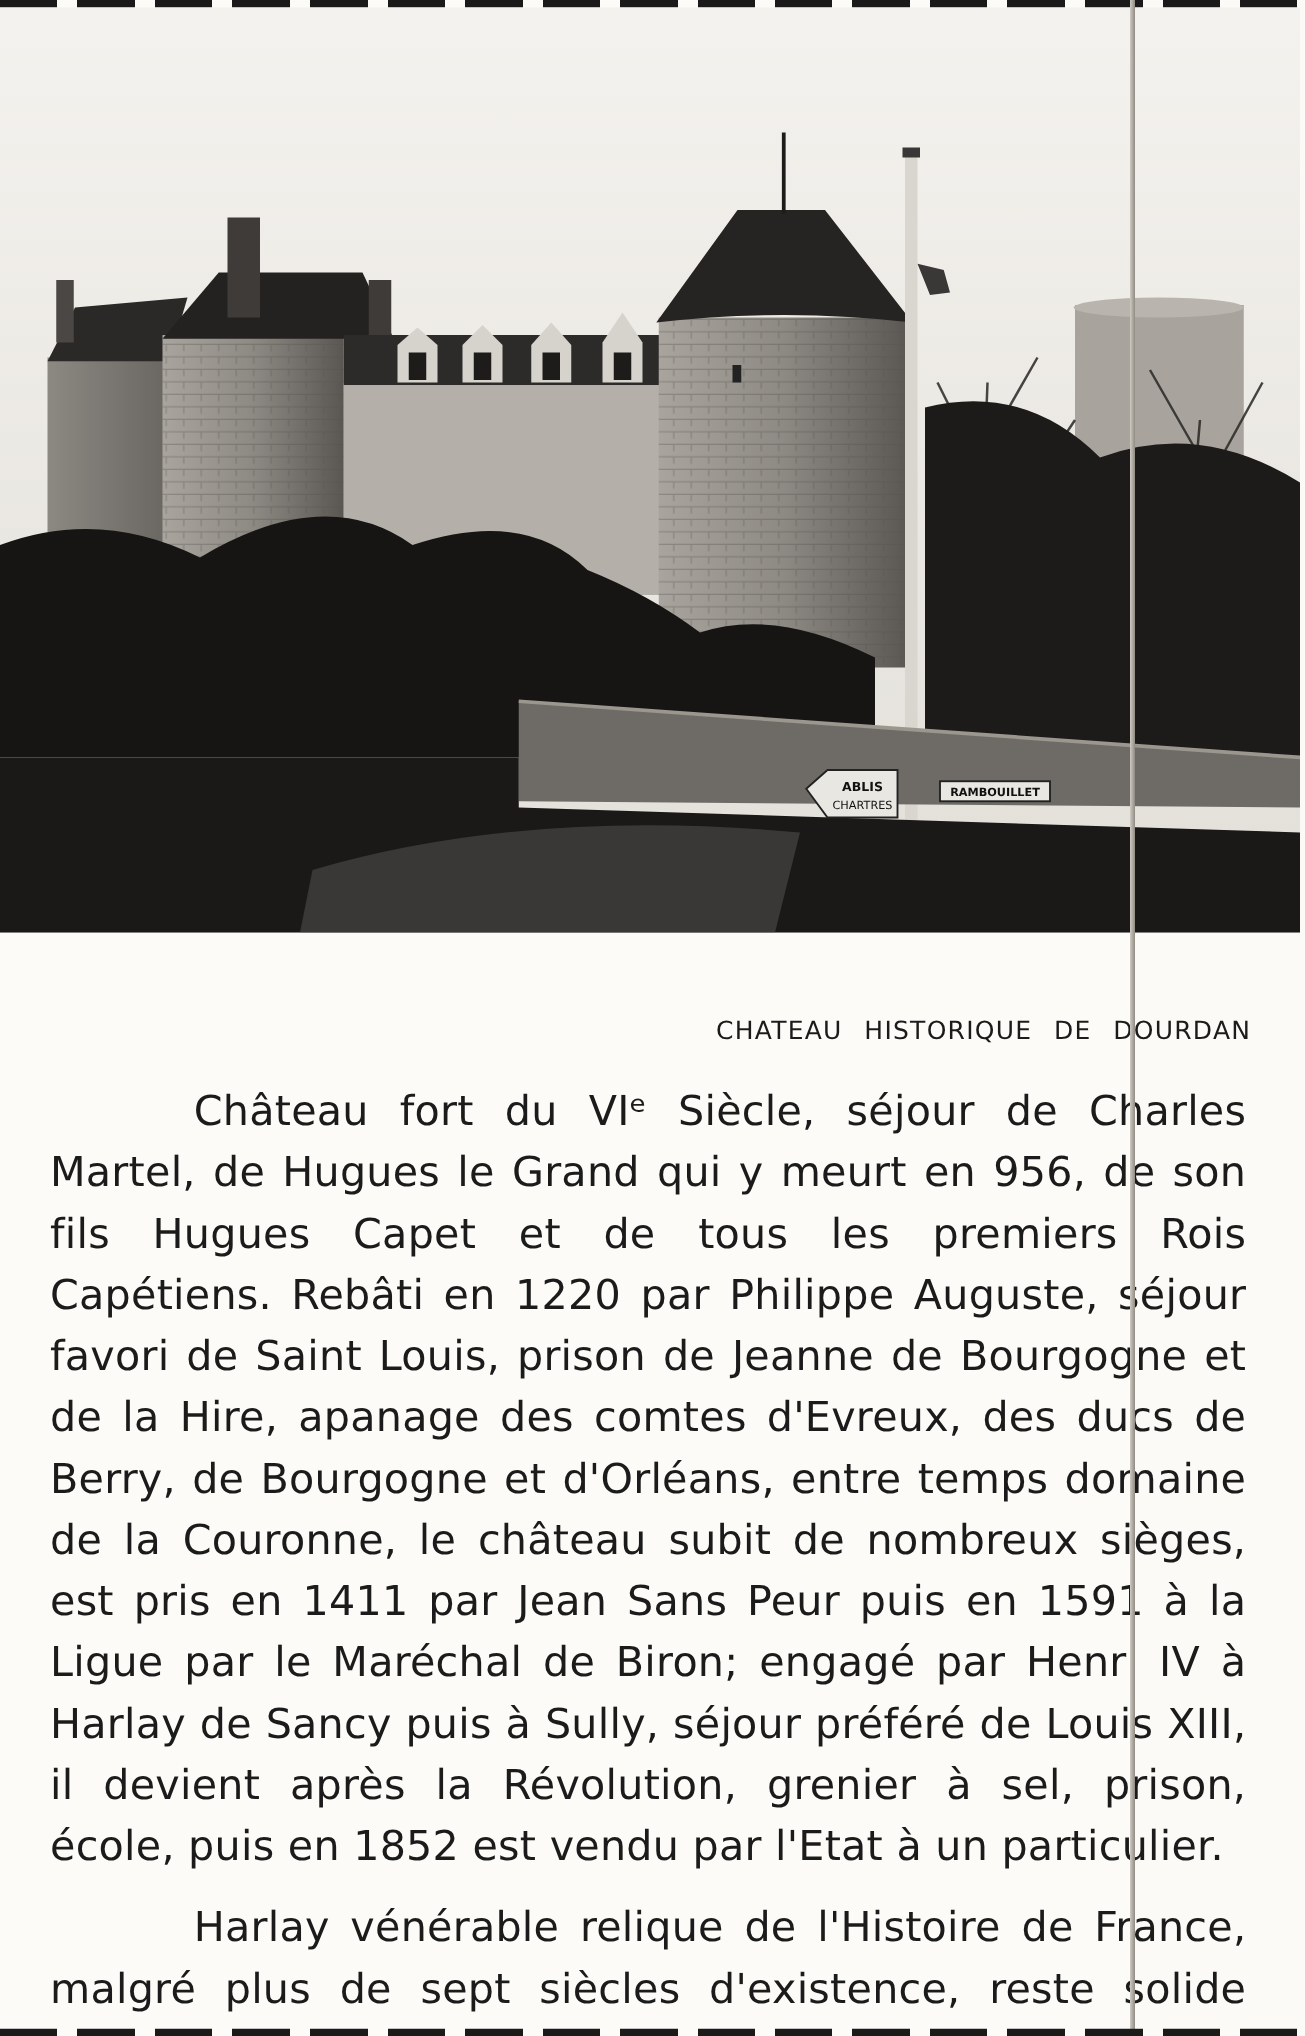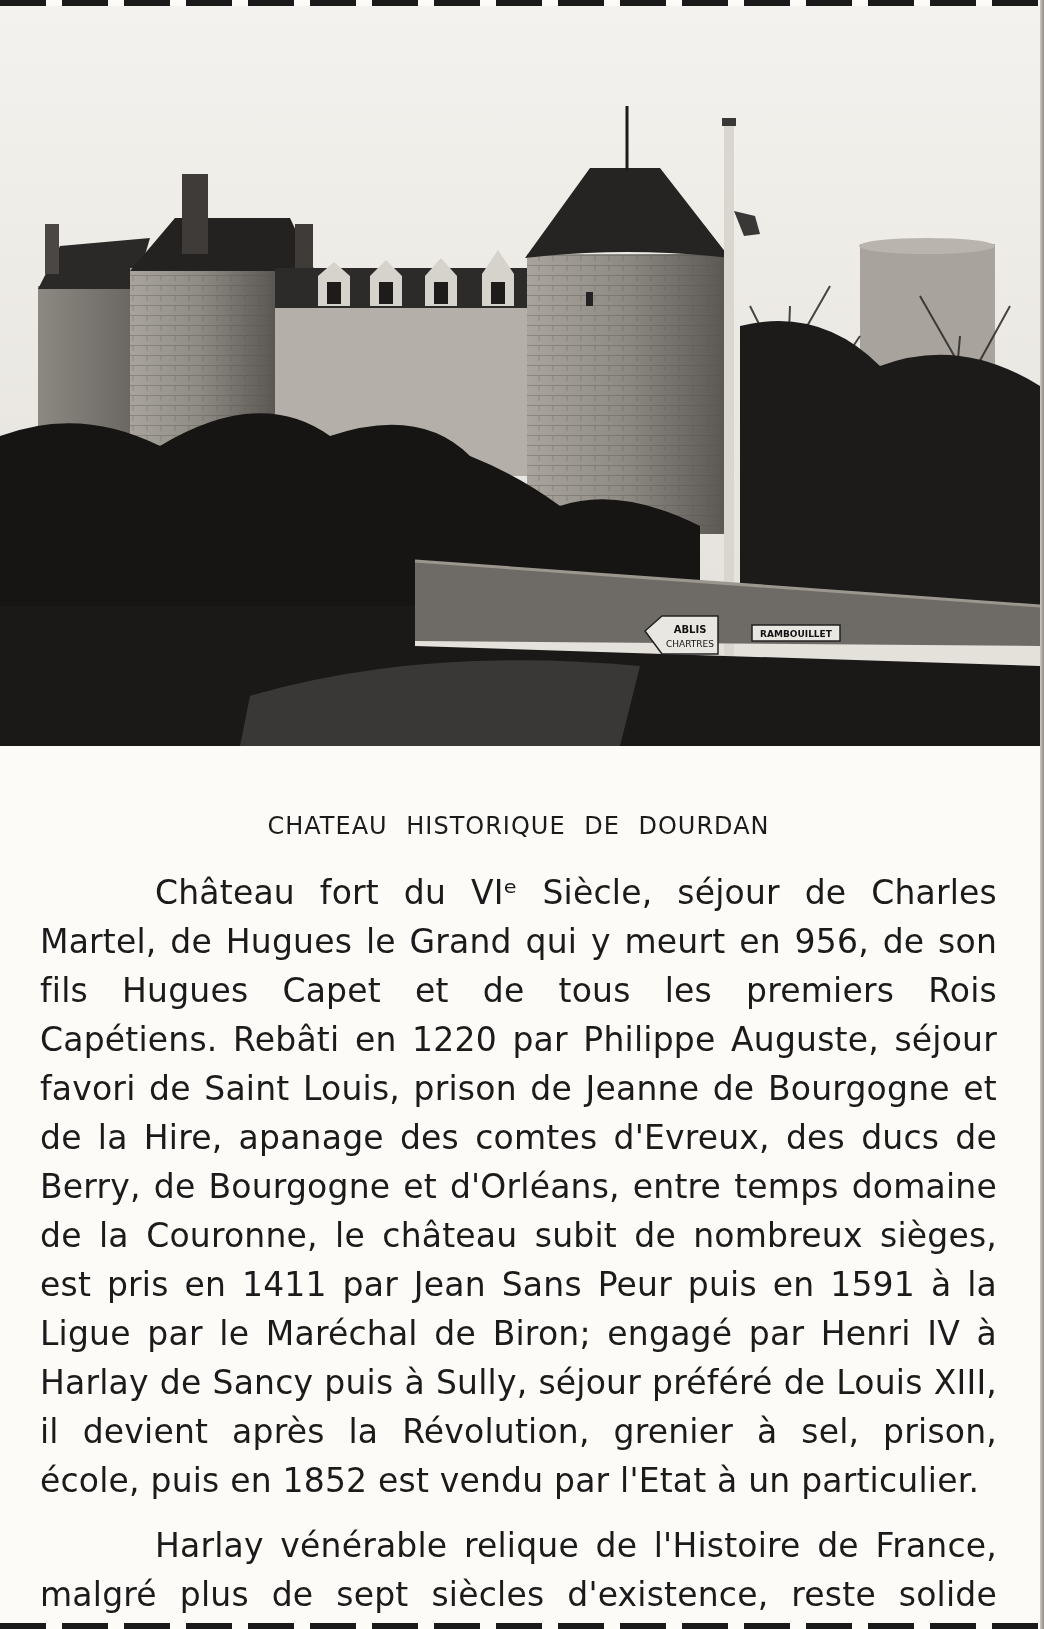--- a/index.html
+++ b/index.html
@@ -3,21 +3,21 @@
 <meta charset="utf-8">
 <style>
   html, body { margin: 0; padding: 0; }
   body {
     width: 1044px; height: 1629px; overflow: hidden;
     background: #fbfaf7;
     font-family: "DejaVu Sans", "Liberation Sans", sans-serif;
     position: relative;
   }
   .card {
-    position: absolute; left: 0; top: 0; width: 1044px; height: 1629px;
+    position: absolute; left: 0; top: 0; width: 908px; height: 1629px;
     background: #fcfbf8;
   }
   .deckle-top, .deckle-bottom {
     position: absolute; left: 0; width: 1044px; height: 6px;
     background: repeating-linear-gradient(90deg, #1a1a1a 0 46px, transparent 46px 62px);
   }
   .deckle-top { top: 0; }
   .deckle-bottom { bottom: 0; }
   .edge-right {
     position: absolute; right: 0; top: 0; width: 4px; height: 1629px;
@@ -29,21 +29,21 @@
     background: linear-gradient(180deg, #f3f1ec 0%, #eceae4 30%, #d8d5ce 38%, #8a8680 48%, #2a2826 70%, #111 100%);
     overflow: hidden;
   }
   .photo svg { position: absolute; left: 0; top: 0; }
   
   .caption {
     position: absolute; left: 36px; top: 800px; width: 965px;
     color: #1b1b1b;
   }
   .title {
-    text-align: center; font-size: 24px; letter-spacing: 1px;
+    text-align: right; font-size: 20px; letter-spacing: 1px;
     word-spacing: 10px; margin: 12px 0 28px 0; font-weight: normal;
     font-family: "DejaVu Sans", sans-serif;
   }
   .para {
     font-size: 33px; line-height: 49px; text-align: justify;
     text-indent: 115px; margin: 4px;
     font-family: "DejaVu Sans", sans-serif;
     letter-spacing: 0.2px;
   }
   .para + .para { margin-top: 16px; }

